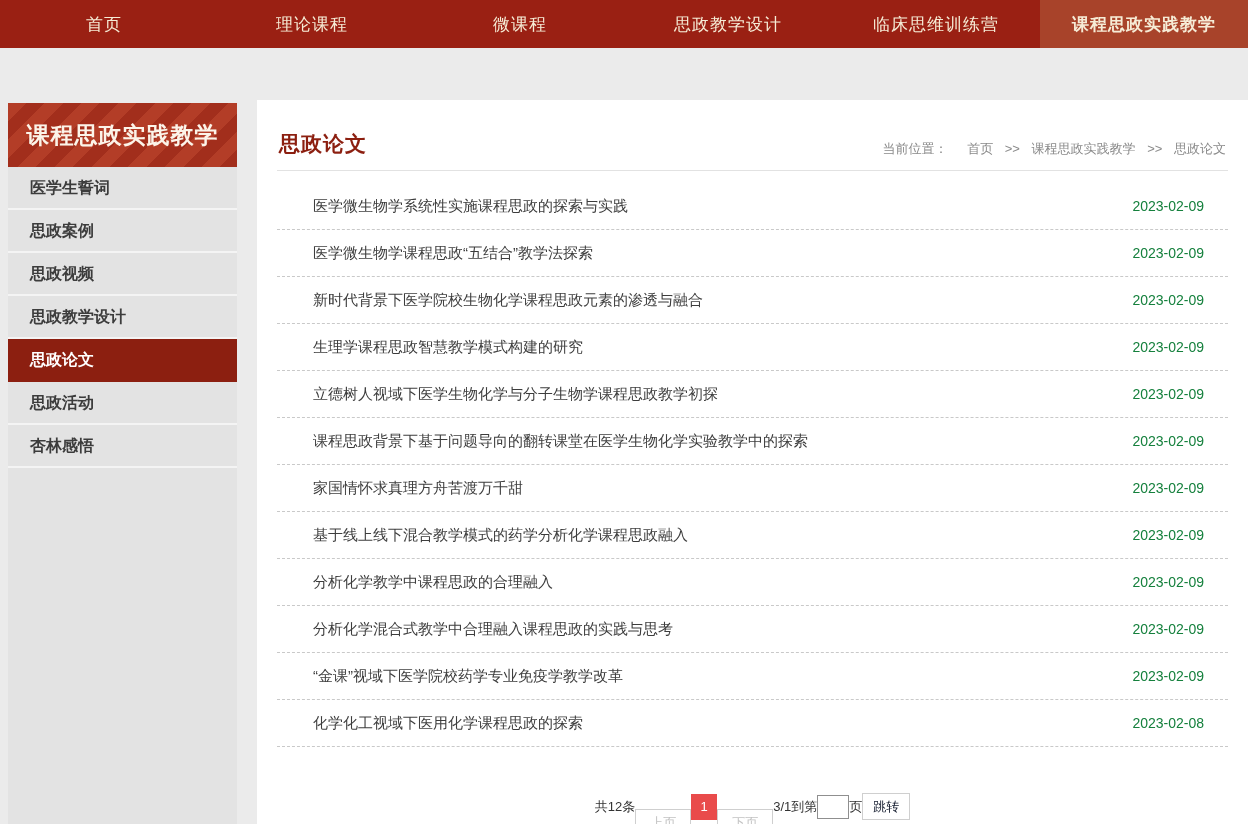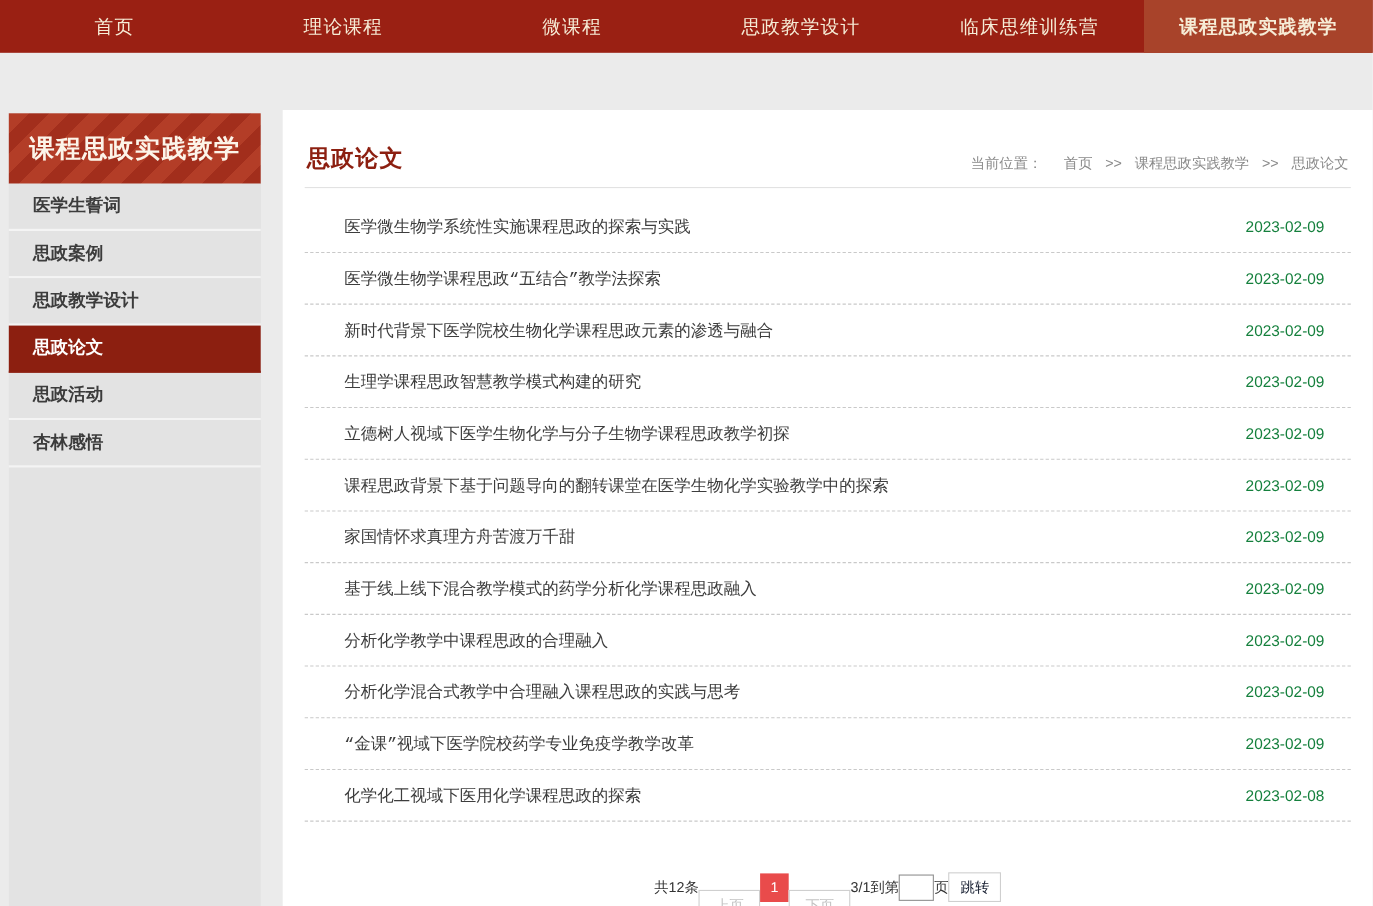--- a/index.html
+++ b/index.html
@@ -61,21 +61,21 @@
   .crumb{color:#8a8a8a;cursor:pointer;}
   
   .article-list{margin-top:12px;}
   .article-row{
     display:flex;justify-content:space-between;align-items:center;
     height:46px;border-bottom:1px dashed #c9c9c9;
     padding:0 24px 0 36px;
   }
   .article-title{
     color:#3d3d3d;font-size:15px;cursor:pointer;white-space:nowrap;
-    overflow:hidden;text-overflow:ellipsis;max-width:760px;font-family:Liberation Mono, monospace;
+    overflow:hidden;text-overflow:ellipsis;max-width:760px;
   }
   .article-date{
     color:#15803d;font-size:14px;white-space:nowrap;
   }
   
   .pagination{
     display:flex;align-items:center;justify-content:center;
     margin-top:30px;font-size:13px;color:#333;gap:0;
   }
   .pg-total{color:#333;}
@@ -111,20 +111,21 @@
     <div class="nav-item">思政教学设计</div>
     <div class="nav-item">临床思维训练营</div>
     <div class="nav-item active">课程思政实践教学</div>
   </nav>
 
 <aside class="sidebar">
   <div class="sidebar-header">课程思政实践教学</div>
   <div>
       <div class="sidebar-item">医学生誓词</div>
       <div class="sidebar-item">思政案例</div>
+      <div class="sidebar-item">思政视频</div>
       <div class="sidebar-item">思政教学设计</div>
       <div class="sidebar-item active">思政论文</div>
       <div class="sidebar-item">思政活动</div>
       <div class="sidebar-item">杏林感悟</div>
     </div>
 </aside>
 
 <main class="main">
   <div class="main-header">
     <div class="page-title">思政论文</div>

